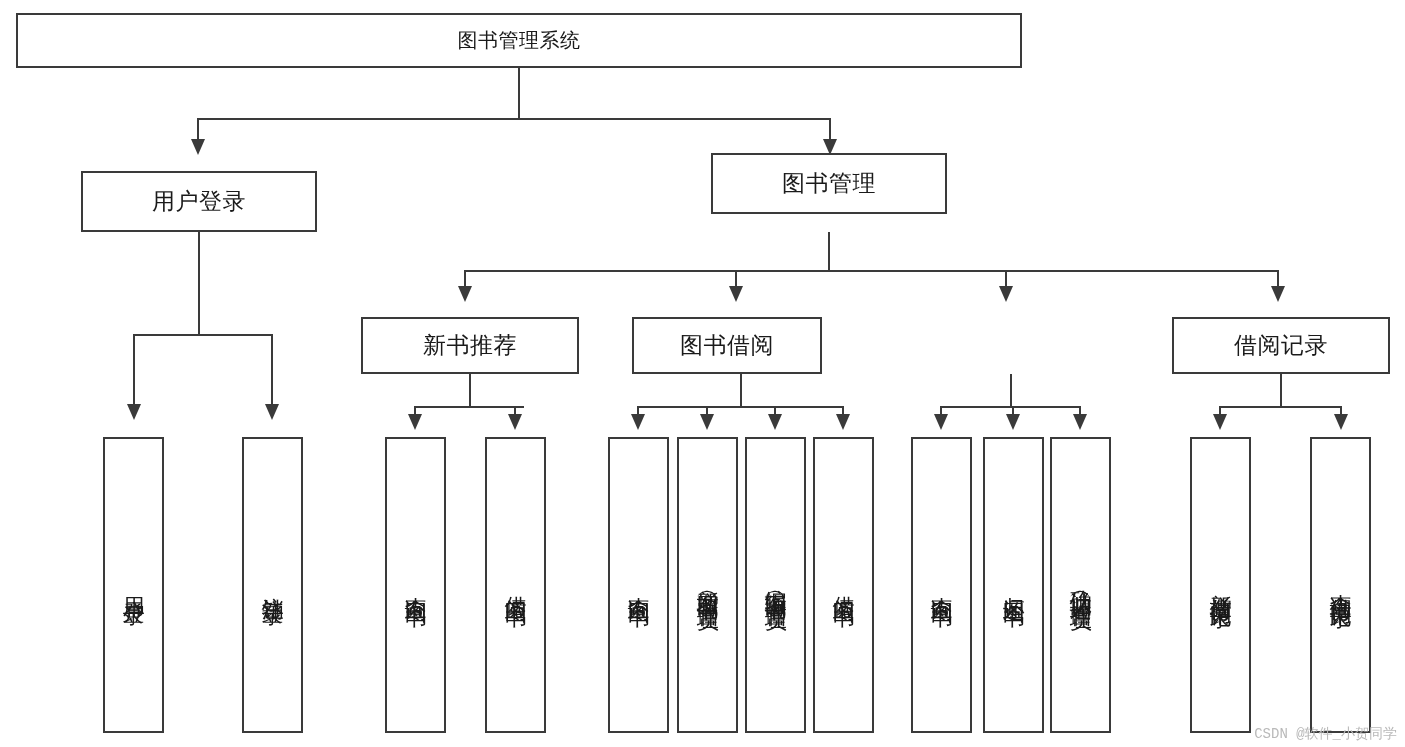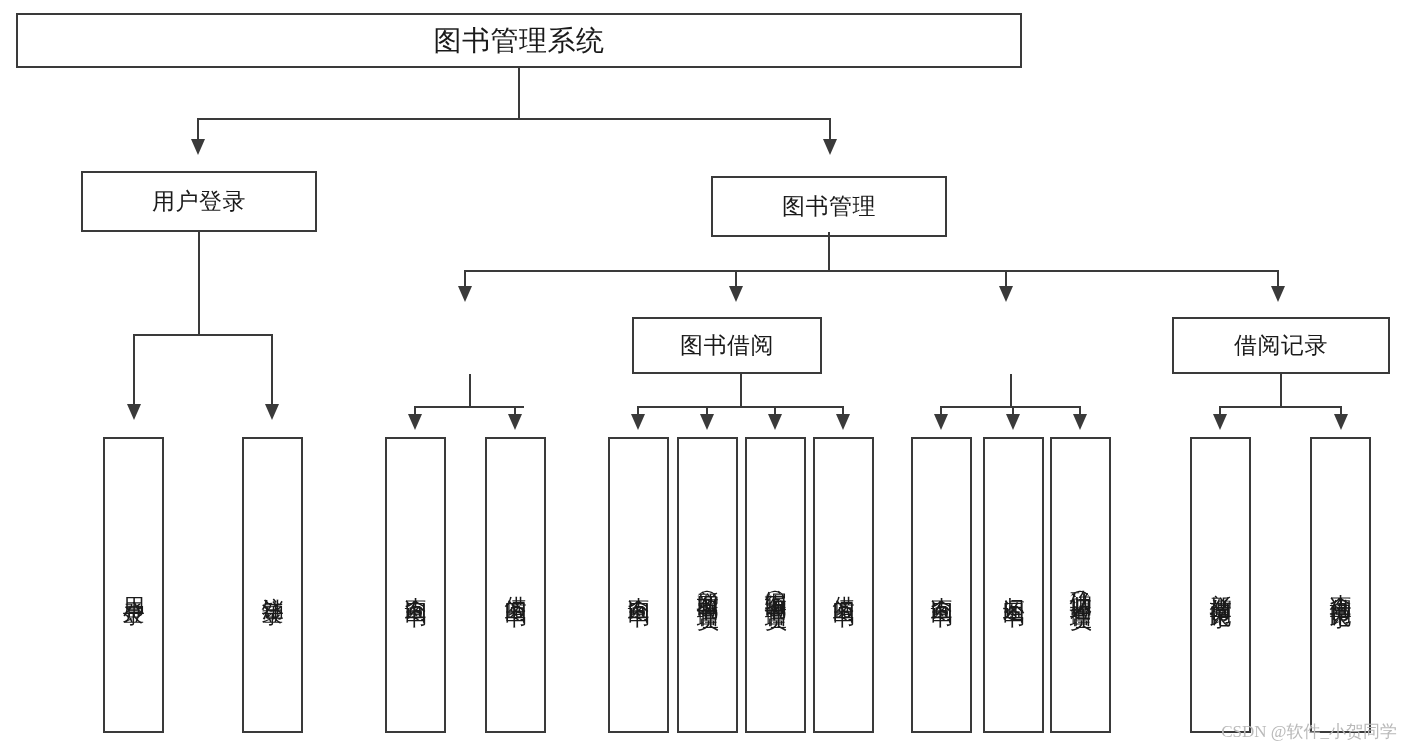--- a/index.html
+++ b/index.html
@@ -29,21 +29,21 @@
     justify-content: center;
     color: #1a1a1a;
     line-height: 1.12;
   }
   .node.h {
     
     font-size: 23px;
     letter-spacing: 0.5px;
   }
   .node.root {
-    font-size: 28px;
+    font-size: 20px;
   }
   .node.v {
     
     font-size: 22px;
     padding: 6px 0;
   }
   .node.v .vtext {
     writing-mode: vertical-rl;
     text-orientation: upright;
     letter-spacing: 3px;
@@ -63,24 +63,24 @@
     height: 0;
     border-left: 7px solid transparent;
     border-right: 7px solid transparent;
     border-top: 16px solid #3a3a3a;
   }
   
   #watermark {
     position: absolute;
     right: 8px;
     bottom: 4px;
-    font-size: 17px;
+    font-size: 14px;
     color: #b9b9b9;
     white-space: nowrap;
-    font-family: Liberation Serif, serif;
+    font-family: Liberation Mono, monospace;
   }
 </style>
 </head>
 <body>
 
 <div id="canvas">
 
   <div class="node h root" style="left:16px; top:13px; width:1006px; height:55px;">
     <span>图书管理系统</span>
   </div>
@@ -91,21 +91,21 @@
 
   <div class="seg vline" style="left:197px; top:118px; height:23px;"></div>
   <div class="arrow" style="left:191px; top:139px;"></div>
 
   <div class="seg vline" style="left:829px; top:118px; height:23px;"></div>
   <div class="arrow" style="left:823px; top:139px;"></div>
 
   <div class="node h" style="left:81px; top:171px; width:236px; height:61px;">
     <span>用户登录</span>
   </div>
-  <div class="node h" style="left:711px; top:176px; width:236px; height:61px;">
+  <div class="node h" style="left:711px; top:153px; width:236px; height:61px;">
     <span>图书管理</span>
   </div>
 
   <div class="seg vline" style="left:198px; top:232px; height:104px;"></div>
   <div class="seg hline" style="left:133px; top:334px; width:139px;"></div>
   <div class="seg vline" style="left:133px; top:334px; height:72px;"></div>
   <div class="arrow" style="left:127px; top:404px;"></div>
   <div class="seg vline" style="left:271px; top:334px; height:72px;"></div>
   <div class="arrow" style="left:265px; top:404px;"></div>
 
@@ -117,20 +117,23 @@
 
   <div class="seg vline" style="left:735px; top:270px; height:18px;"></div>
   <div class="arrow" style="left:729px; top:286px;"></div>
 
   <div class="seg vline" style="left:1005px; top:270px; height:18px;"></div>
   <div class="arrow" style="left:999px; top:286px;"></div>
 
   <div class="seg vline" style="left:1277px; top:270px; height:18px;"></div>
   <div class="arrow" style="left:1271px; top:286px;"></div>
 
+  <div class="node h" style="left:361px; top:317px; width:218px; height:57px;">
+    <span>新书推荐</span>
+  </div>
   <div class="node h" style="left:632px; top:317px; width:190px; height:57px;">
     <span>图书借阅</span>
   </div>
   <div class="node h" style="left:1172px; top:317px; width:218px; height:57px;">
     <span>借阅记录</span>
   </div>
 
   <div class="seg vline" style="left:469px; top:374px; height:34px;"></div>
   <div class="seg hline" style="left:414px; top:406px; width:110px;"></div>
   <div class="seg vline" style="left:414px; top:406px; height:10px;"></div>

